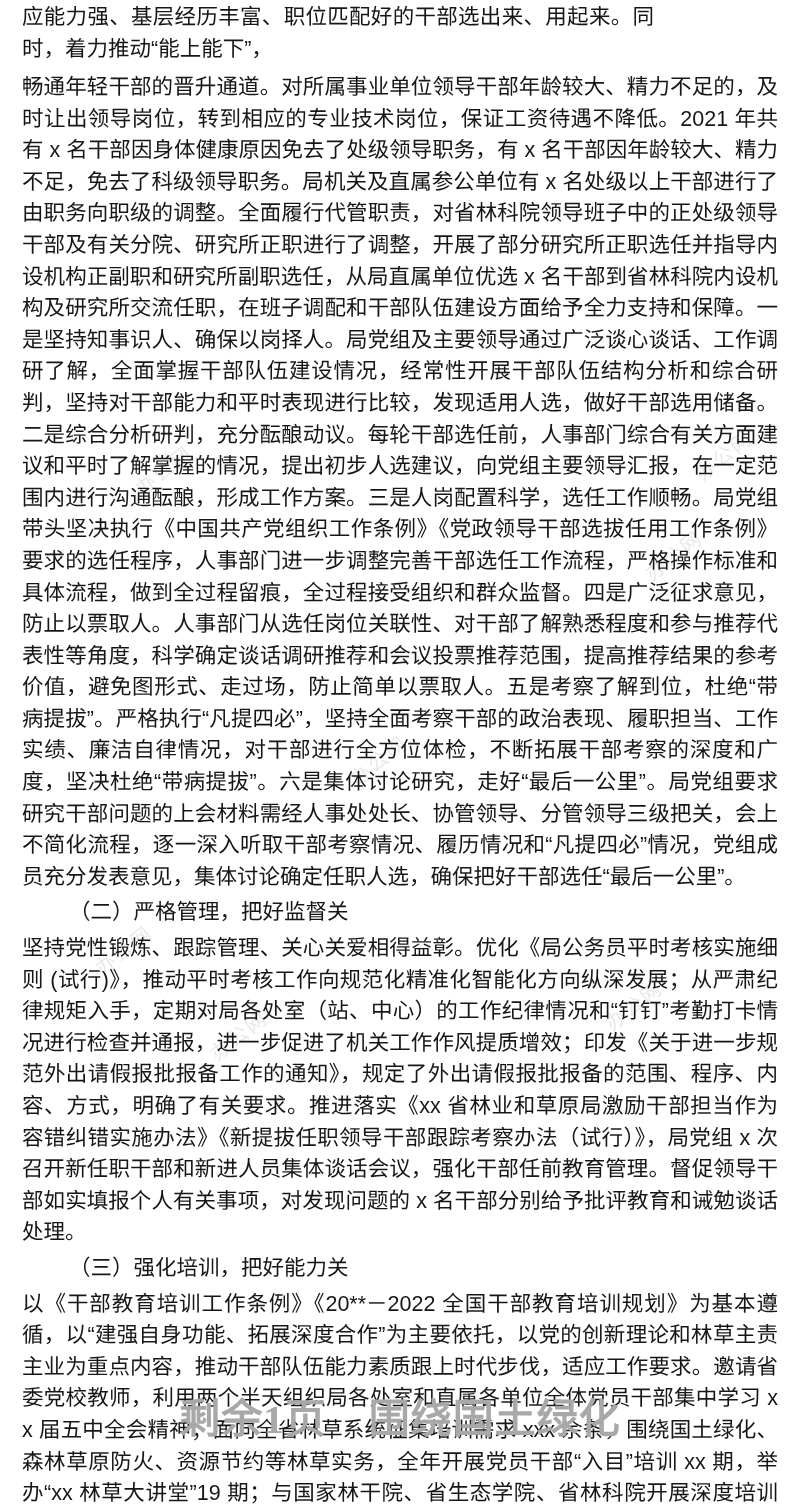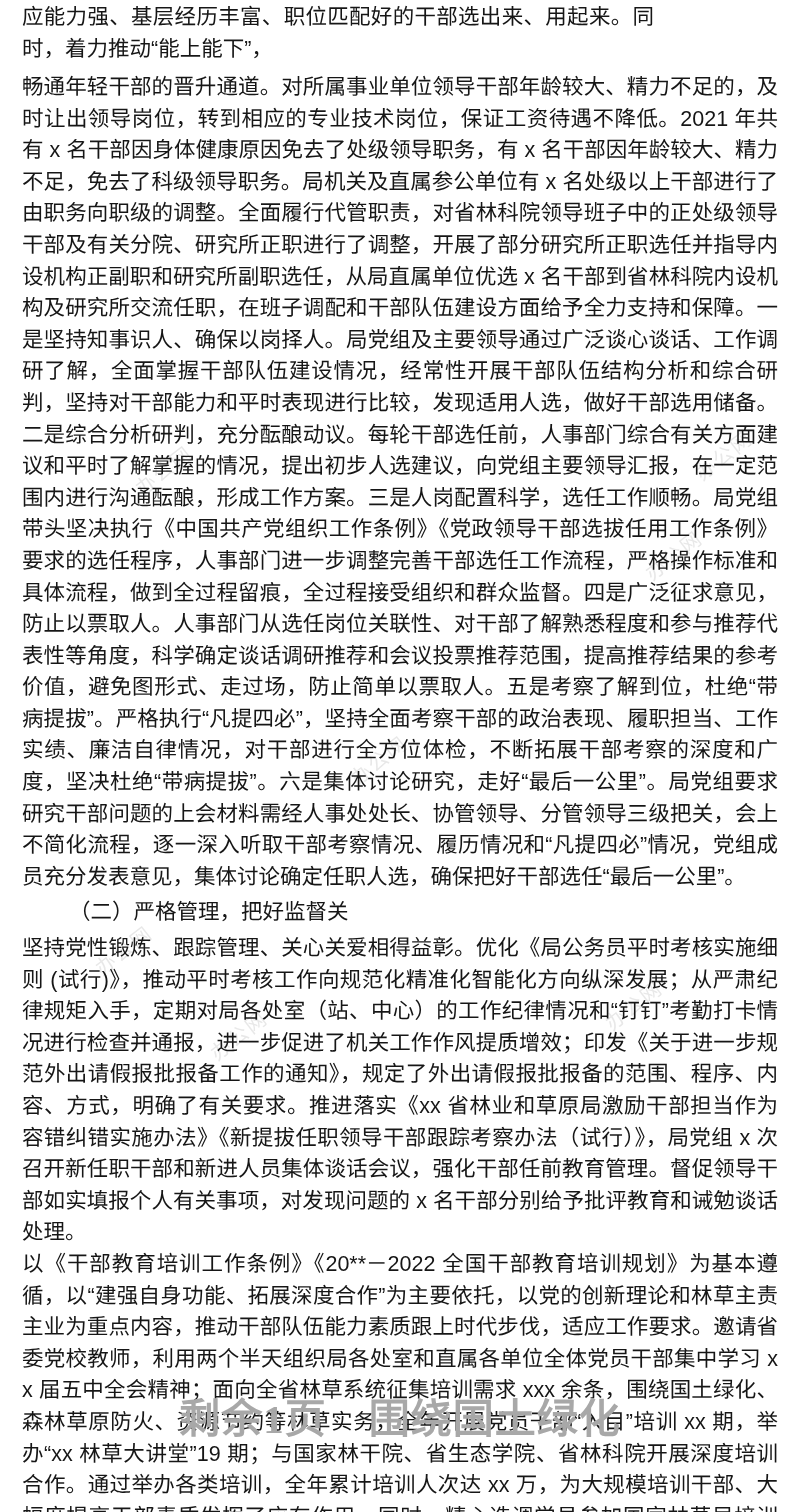--- a/index.html
+++ b/index.html
@@ -130,20 +130,21 @@
   <div class="content">
 
     <div class="lead-line">
       <p class="para">应能力强、基层经历丰富、职位匹配好的干部选出来、用起来。同时，着力推动“能上能下”，</p>
     </div>
 
     <div class="body-block">
       <p class="para">畅通年轻干部的晋升通道。对所属事业单位领导干部年龄较大、精力不足的，及时让出领导岗位，转到相应的专业技术岗位，保证工资待遇不降低。2021 年共有 x 名干部因身体健康原因免去了处级领导职务，有 x 名干部因年龄较大、精力不足，免去了科级领导职务。局机关及直属参公单位有 x 名处级以上干部进行了由职务向职级的调整。全面履行代管职责，对省林科院领导班子中的正处级领导干部及有关分院、研究所正职进行了调整，开展了部分研究所正职选任并指导内设机构正副职和研究所副职选任，从局直属单位优选 x 名干部到省林科院内设机构及研究所交流任职，在班子调配和干部队伍建设方面给予全力支持和保障。一是坚持知事识人、确保以岗择人。局党组及主要领导通过广泛谈心谈话、工作调研了解，全面掌握干部队伍建设情况，经常性开展干部队伍结构分析和综合研判，坚持对干部能力和平时表现进行比较，发现适用人选，做好干部选用储备。二是综合分析研判，充分酝酿动议。每轮干部选任前，人事部门综合有关方面建议和平时了解掌握的情况，提出初步人选建议，向党组主要领导汇报，在一定范围内进行沟通酝酿，形成工作方案。三是人岗配置科学，选任工作顺畅。局党组带头坚决执行《中国共产党组织工作条例》《党政领导干部选拔任用工作条例》要求的选任程序，人事部门进一步调整完善干部选任工作流程，严格操作标准和具体流程，做到全过程留痕，全过程接受组织和群众监督。四是广泛征求意见，防止以票取人。人事部门从选任岗位关联性、对干部了解熟悉程度和参与推荐代表性等角度，科学确定谈话调研推荐和会议投票推荐范围，提高推荐结果的参考价值，避免图形式、走过场，防止简单以票取人。五是考察了解到位，杜绝“带病提拔”。严格执行“凡提四必”，坚持全面考察干部的政治表现、履职担当、工作实绩、廉洁自律情况，对干部进行全方位体检，不断拓展干部考察的深度和广度，坚决杜绝“带病提拔”。六是集体讨论研究，走好“最后一公里”。局党组要求研究干部问题的上会材料需经人事处处长、协管领导、分管领导三级把关，会上不简化流程，逐一深入听取干部考察情况、履历情况和“凡提四必”情况，党组成员充分发表意见，集体讨论确定任职人选，确保把好干部选任“最后一公里”。</p>
       <p class="heading-line">（二）严格管理，把好监督关</p>
       <p class="para">坚持党性锻炼、跟踪管理、关心关爱相得益彰。优化《局公务员平时考核实施细则 (试行)》，推动平时考核工作向规范化精准化智能化方向纵深发展；从严肃纪律规矩入手，定期对局各处室（站、中心）的工作纪律情况和“钉钉”考勤打卡情况进行检查并通报，进一步促进了机关工作作风提质增效；印发《关于进一步规范外出请假报批报备工作的通知》，规定了外出请假报批报备的范围、程序、内容、方式，明确了有关要求。推进落实《xx 省林业和草原局激励干部担当作为容错纠错实施办法》《新提拔任职领导干部跟踪考察办法（试行）》，局党组 x 次召开新任职干部和新进人员集体谈话会议，强化干部任前教育管理。督促领导干部如实填报个人有关事项，对发现问题的 x 名干部分别给予批评教育和诫勉谈话处理。</p>
+      <p class="heading-line">（三）强化培训，把好能力关</p>
       <p class="para">以《干部教育培训工作条例》《20**－2022 全国干部教育培训规划》为基本遵循，以“建强自身功能、拓展深度合作”为主要依托，以党的创新理论和林草主责主业为重点内容，推动干部队伍能力素质跟上时代步伐，适应工作要求。邀请省委党校教师，利用两个半天组织局各处室和直属各单位全体党员干部集中学习 xx 届五中全会精神；面向全省林草系统征集培训需求 xxx 余条，围绕国土绿化、森林草原防火、资源节约等林草实务，全年开展党员干部“入目”培训 xx 期，举办“xx 林草大讲堂”19 期；与国家林干院、省生态学院、省林科院开展深度培训合作。通过举办各类培训，全年累计培训人次达 xx 万，为大规模培训干部、大幅度提高干部素质发挥了应有作用。同时，精心选调学员参加国家林草局培训班、省委党校调训及初任培训、中省直单位驻村第一书记培训班；“xx 干部教育网络学院”参学率、合格率均为 100%。</p>
 
     </div>
 
   </div>
 
   <div class="footer">
     <span class="footer-text">剩余1页　围绕国土绿化</span>
   </div>
 

